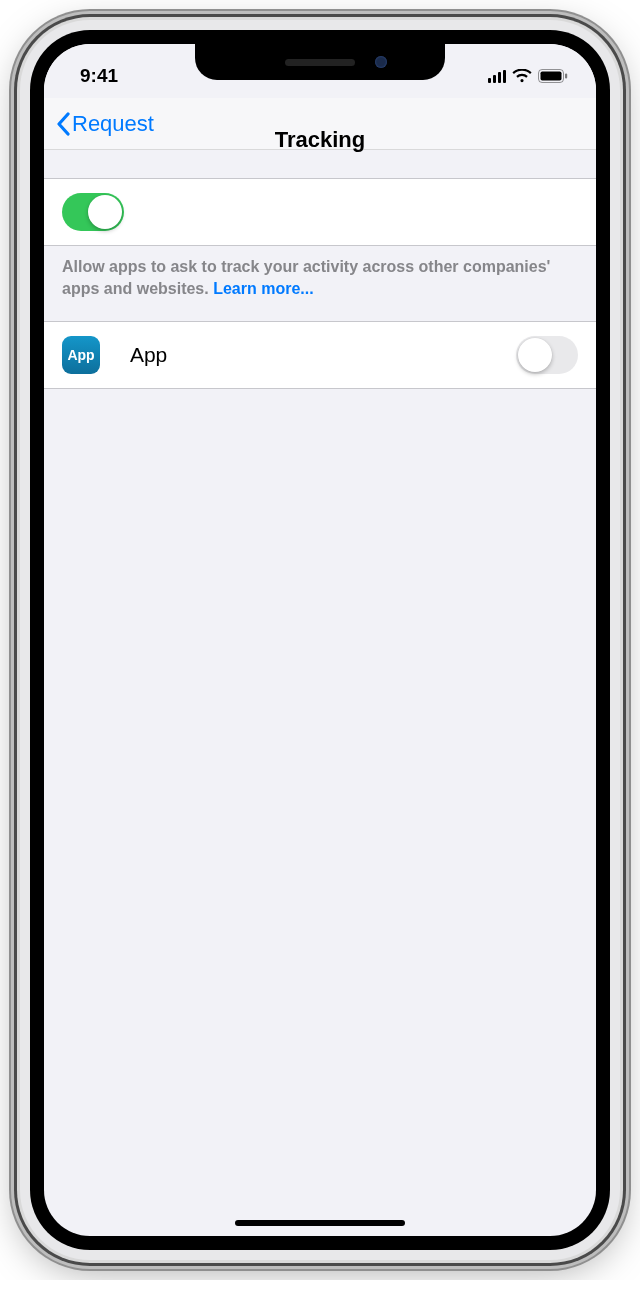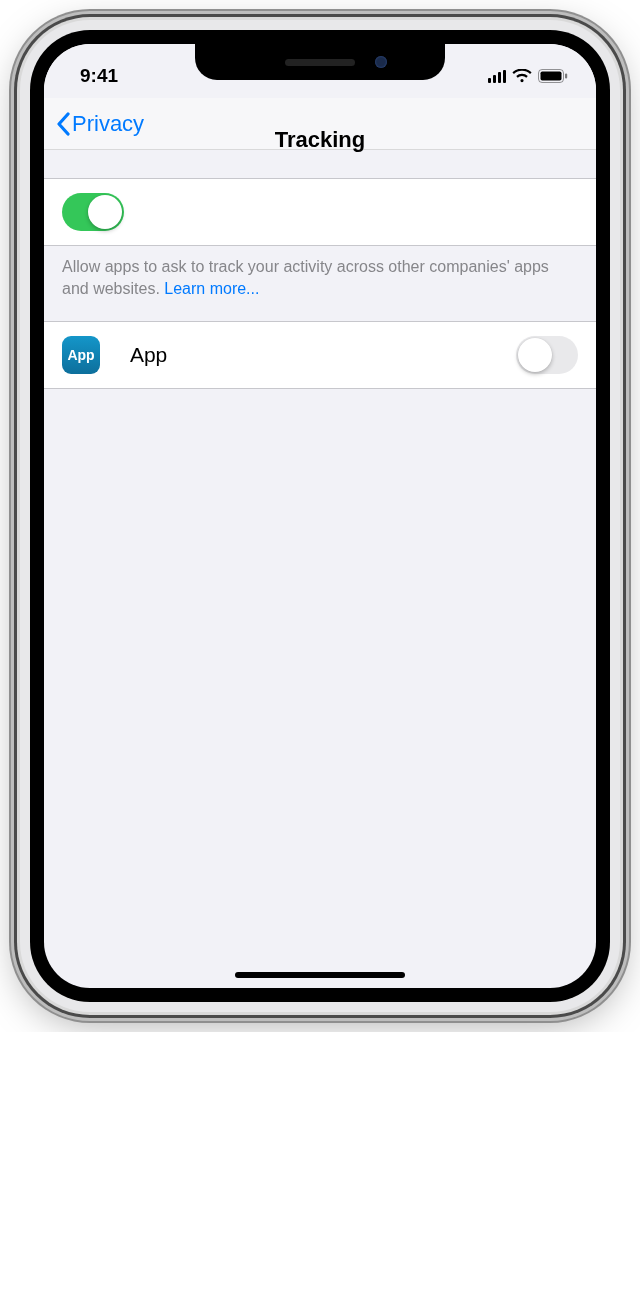--- a/index.html
+++ b/index.html
@@ -6,21 +6,21 @@
     body {
       font-family: -apple-system, BlinkMacSystemFont, "Segoe UI", Helvetica, Arial, sans-serif;
       background: #fff;
       display: flex;
       justify-content: center;
       align-items: flex-start;
       padding: 20px 0;
     }
     .device {
       width: 600px;
-      height: 992px;
+      height: 1240px;
       background: #e8e8ea;
       border-radius: 70px;
       position: relative;
       box-shadow:
         0 0 0 3px #d9d9d9,
         0 0 0 6px #4a4a4a,
         0 0 0 9px #bdbdbd,
         0 0 0 11px #8f8f8f,
         0 10px 40px rgba(0,0,0,.35);
       overflow: hidden;
@@ -75,21 +75,21 @@
     
     .content { padding-top:28px; }
     .cell { background:#fff; border-top:0.5px solid #c7c7cc; border-bottom:0.5px solid #c7c7cc; padding:14px 18px; display:flex; align-items:center; justify-content:space-between;}
     .cell-label { font-size:21px; color:#000; letter-spacing:-.1px;}
     
     .toggle { width:62px; height:38px; border-radius:19px; position:relative; cursor:pointer; transition:background .15s;}
     .toggle .knob { position:absolute; top:2px; width:34px; height:34px; border-radius:50%; background:#fff; box-shadow:0 2px 4px rgba(0,0,0,.25), 0 0 0 .5px rgba(0,0,0,.04); transition:left .15s;}
     .toggle.on { background:#34c759; }  .toggle.on .knob { left:26px; }
     .toggle.off{ background:#e9e9eb; }  .toggle.off .knob{ left:2px; }
     
-    .footer-text { padding:10px 18px 22px; font-size:16px; color:#86868a; line-height:1.35;}
+    .footer-text { padding:10px 18px 22px; font-size:16px; color:#86868a; line-height:1.35;font-weight:bold;}
     .footer-text a { color:#007aff; text-decoration:none; cursor:pointer;}
     
     .app-row .left { display:flex; align-items:center; gap:30px;}
     .app-icon { width:38px; height:38px; border-radius:9px; background:linear-gradient(180deg,#1496c9,#0d6f9c); display:flex; align-items:center; justify-content:center; color:#fff; font-size:14px; font-weight:700;}
     
     .home-indicator { position:absolute; bottom:10px; left:50%; transform:translateX(-50%); width:170px; height:6px; border-radius:3px; background:#000;}
   </style>
 </head>
 <body>
 
@@ -125,21 +125,21 @@
               </svg>
           </span>
         </div>
       </div>
 
       <div class="navbar">
         <div class="back-btn">
           <svg width="14" height="24" viewBox="0 0 14 24">
               <path d="M12 2L3 12l9 10" stroke="#007aff" stroke-width="3.2" fill="none" stroke-linecap="round" stroke-linejoin="round"></path>
             </svg>
-          <span>Privacy</span>
+          <span>Request</span>
         </div>
         <div class="nav-title">Tracking</div>
       </div>
 
       <div class="content">
 
         <div class="cell">
           <div class="toggle on">
             <div class="knob"></div>
           </div>

